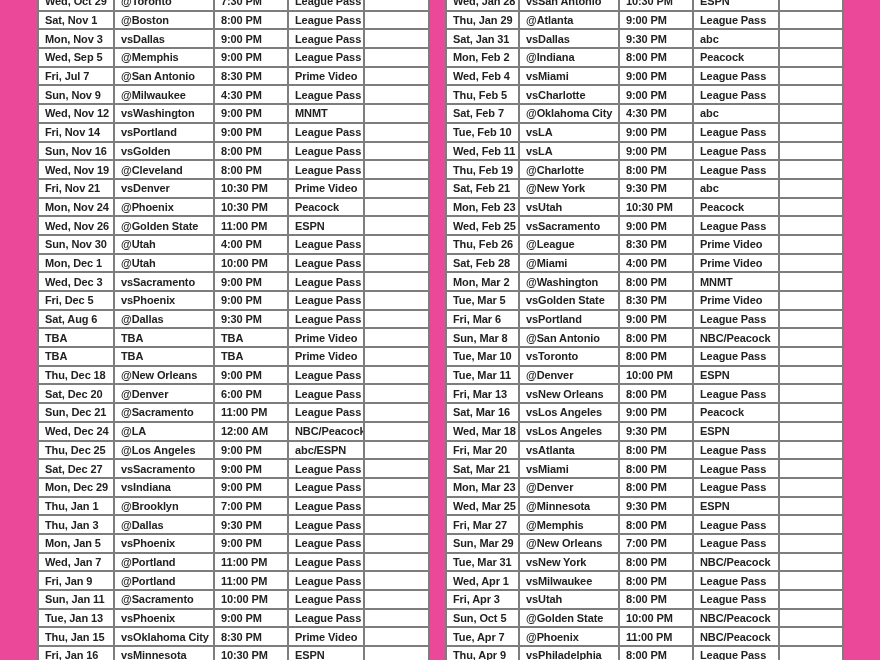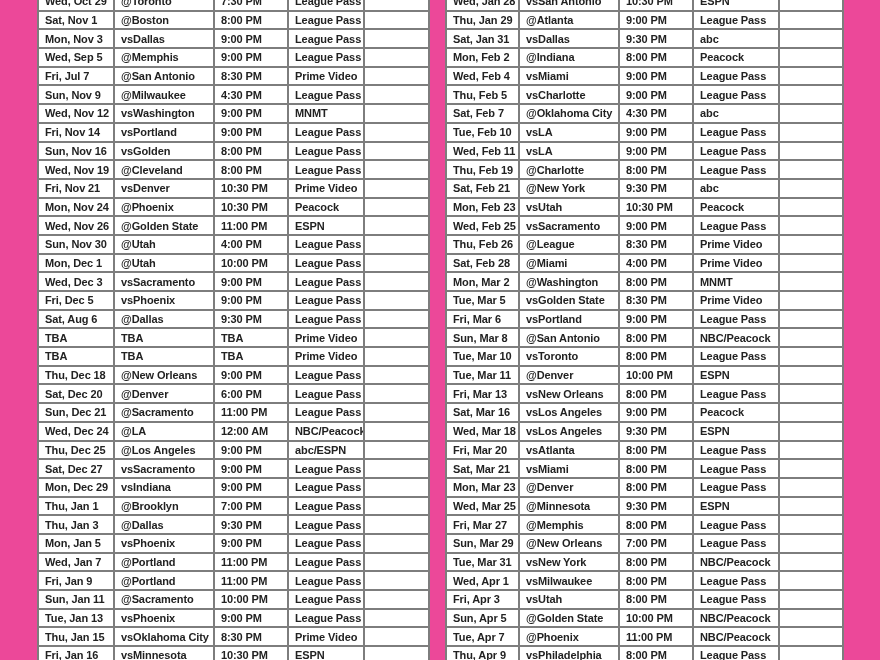--- a/index.html
+++ b/index.html
@@ -118,17 +118,17 @@
       <div class="t-row"><div class="cell c0">Wed, Mar 18</div><div class="cell c1">vsLos Angeles</div><div class="cell c2">9:30 PM</div><div class="cell c3">ESPN</div><div class="cell c4"></div></div>
       <div class="t-row"><div class="cell c0">Fri, Mar 20</div><div class="cell c1">vsAtlanta</div><div class="cell c2">8:00 PM</div><div class="cell c3">League Pass</div><div class="cell c4"></div></div>
       <div class="t-row"><div class="cell c0">Sat, Mar 21</div><div class="cell c1">vsMiami</div><div class="cell c2">8:00 PM</div><div class="cell c3">League Pass</div><div class="cell c4"></div></div>
       <div class="t-row"><div class="cell c0">Mon, Mar 23</div><div class="cell c1">@Denver</div><div class="cell c2">8:00 PM</div><div class="cell c3">League Pass</div><div class="cell c4"></div></div>
       <div class="t-row"><div class="cell c0">Wed, Mar 25</div><div class="cell c1">@Minnesota</div><div class="cell c2">9:30 PM</div><div class="cell c3">ESPN</div><div class="cell c4"></div></div>
       <div class="t-row"><div class="cell c0">Fri, Mar 27</div><div class="cell c1">@Memphis</div><div class="cell c2">8:00 PM</div><div class="cell c3">League Pass</div><div class="cell c4"></div></div>
       <div class="t-row"><div class="cell c0">Sun, Mar 29</div><div class="cell c1">@New Orleans</div><div class="cell c2">7:00 PM</div><div class="cell c3">League Pass</div><div class="cell c4"></div></div>
       <div class="t-row"><div class="cell c0">Tue, Mar 31</div><div class="cell c1">vsNew York</div><div class="cell c2">8:00 PM</div><div class="cell c3">NBC/Peacock</div><div class="cell c4"></div></div>
       <div class="t-row"><div class="cell c0">Wed, Apr 1</div><div class="cell c1">vsMilwaukee</div><div class="cell c2">8:00 PM</div><div class="cell c3">League Pass</div><div class="cell c4"></div></div>
       <div class="t-row"><div class="cell c0">Fri, Apr 3</div><div class="cell c1">vsUtah</div><div class="cell c2">8:00 PM</div><div class="cell c3">League Pass</div><div class="cell c4"></div></div>
-      <div class="t-row"><div class="cell c0">Sun, Apr 5</div><div class="cell c1">@Golden State</div><div class="cell c2">10:00 PM</div><div class="cell c3">NBC/Peacock</div><div class="cell c4"></div></div>
+      <div class="t-row"><div class="cell c0">Sun, Oct 5</div><div class="cell c1">@Golden State</div><div class="cell c2">10:00 PM</div><div class="cell c3">NBC/Peacock</div><div class="cell c4"></div></div>
       <div class="t-row"><div class="cell c0">Tue, Apr 7</div><div class="cell c1">@Phoenix</div><div class="cell c2">11:00 PM</div><div class="cell c3">NBC/Peacock</div><div class="cell c4"></div></div>
       <div class="t-row"><div class="cell c0">Thu, Apr 9</div><div class="cell c1">vsPhiladelphia</div><div class="cell c2">8:00 PM</div><div class="cell c3">League Pass</div><div class="cell c4"></div></div>
     </div>
 </div>
 
 </body></html>

